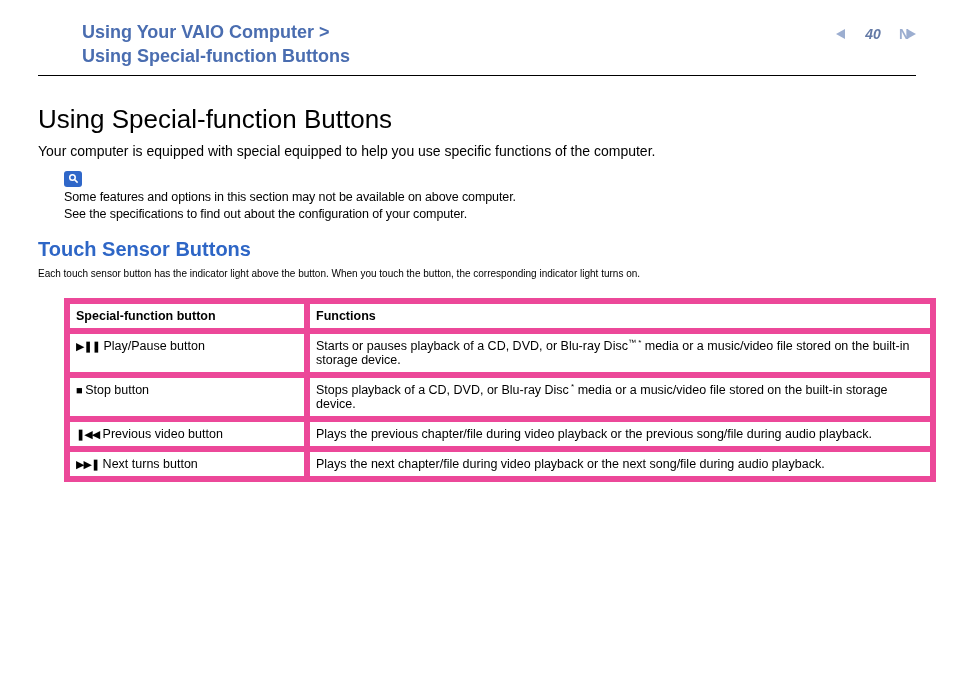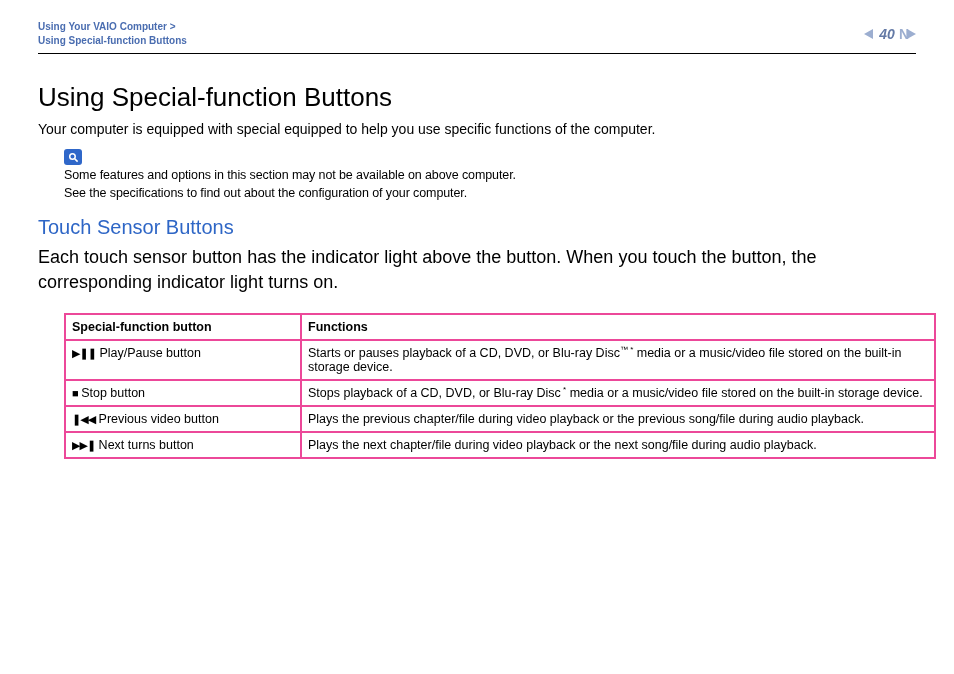--- a/index.html
+++ b/index.html
@@ -20,27 +20,28 @@
     display: flex;
     justify-content: space-between;
     align-items: flex-start;
     border-bottom: 1px solid #000;
     padding: 0 0 6px 0;
     margin-bottom: 28px;
   }
   .crumbs {
     color: #4a6db0;
     font-weight: bold;
-    font-size: 10px;
+    font-size: 18px;
     line-height: 1.35;
+    margin-left: 44px;
   }
   .pager {
     display: flex;
     align-items: center;
-    gap: 6px;
+    gap: 20px;
     color: #647aa6;
     font-weight: bold;
     font-style: italic;
     font-size: 14px;
     padding-top: 6px;
   }
   .arrow-left, .arrow-right {
     width: 0; height: 0;
     display: inline-block;
   }
@@ -83,37 +84,37 @@
   }
   .note-icon svg { width: 11px; height: 11px; fill:none; stroke:#fff; stroke-width:2.2; }
   .note-text {
     font-size: 12.5px;
     font-family: Arial, Helvetica, sans-serif;
     letter-spacing: -0.1px;
     line-height: 1.4;
   }
   h2.subheading {
     color: #2e66c6;
-    font-weight: normal;
+    font-weight: bold;
     font-size: 20px;
     margin: 12px 0 6px 0;
   }
   .sub-intro {
-    font-size: 18px;
+    font-size: 10px;
     margin: 0 0 18px 0;
     line-height: 1.38;
   }
   table.func {
     border-collapse: collapse;
     width: 872px;
     margin-left: 26px;
     font-size: 12.5px;
   }
   table.func th, table.func td {
-    border: 2px solid #ec4899;
+    border: 6px solid #ec4899;
     padding: 5px 6px;
     text-align: left;
     vertical-align: top;
   }
   table.func th {
     font-weight: bold;
     background: #fff;
   }
   .col-btn { width: 222px; }
   .glyph { font-size: 11px; letter-spacing: -1px; }

